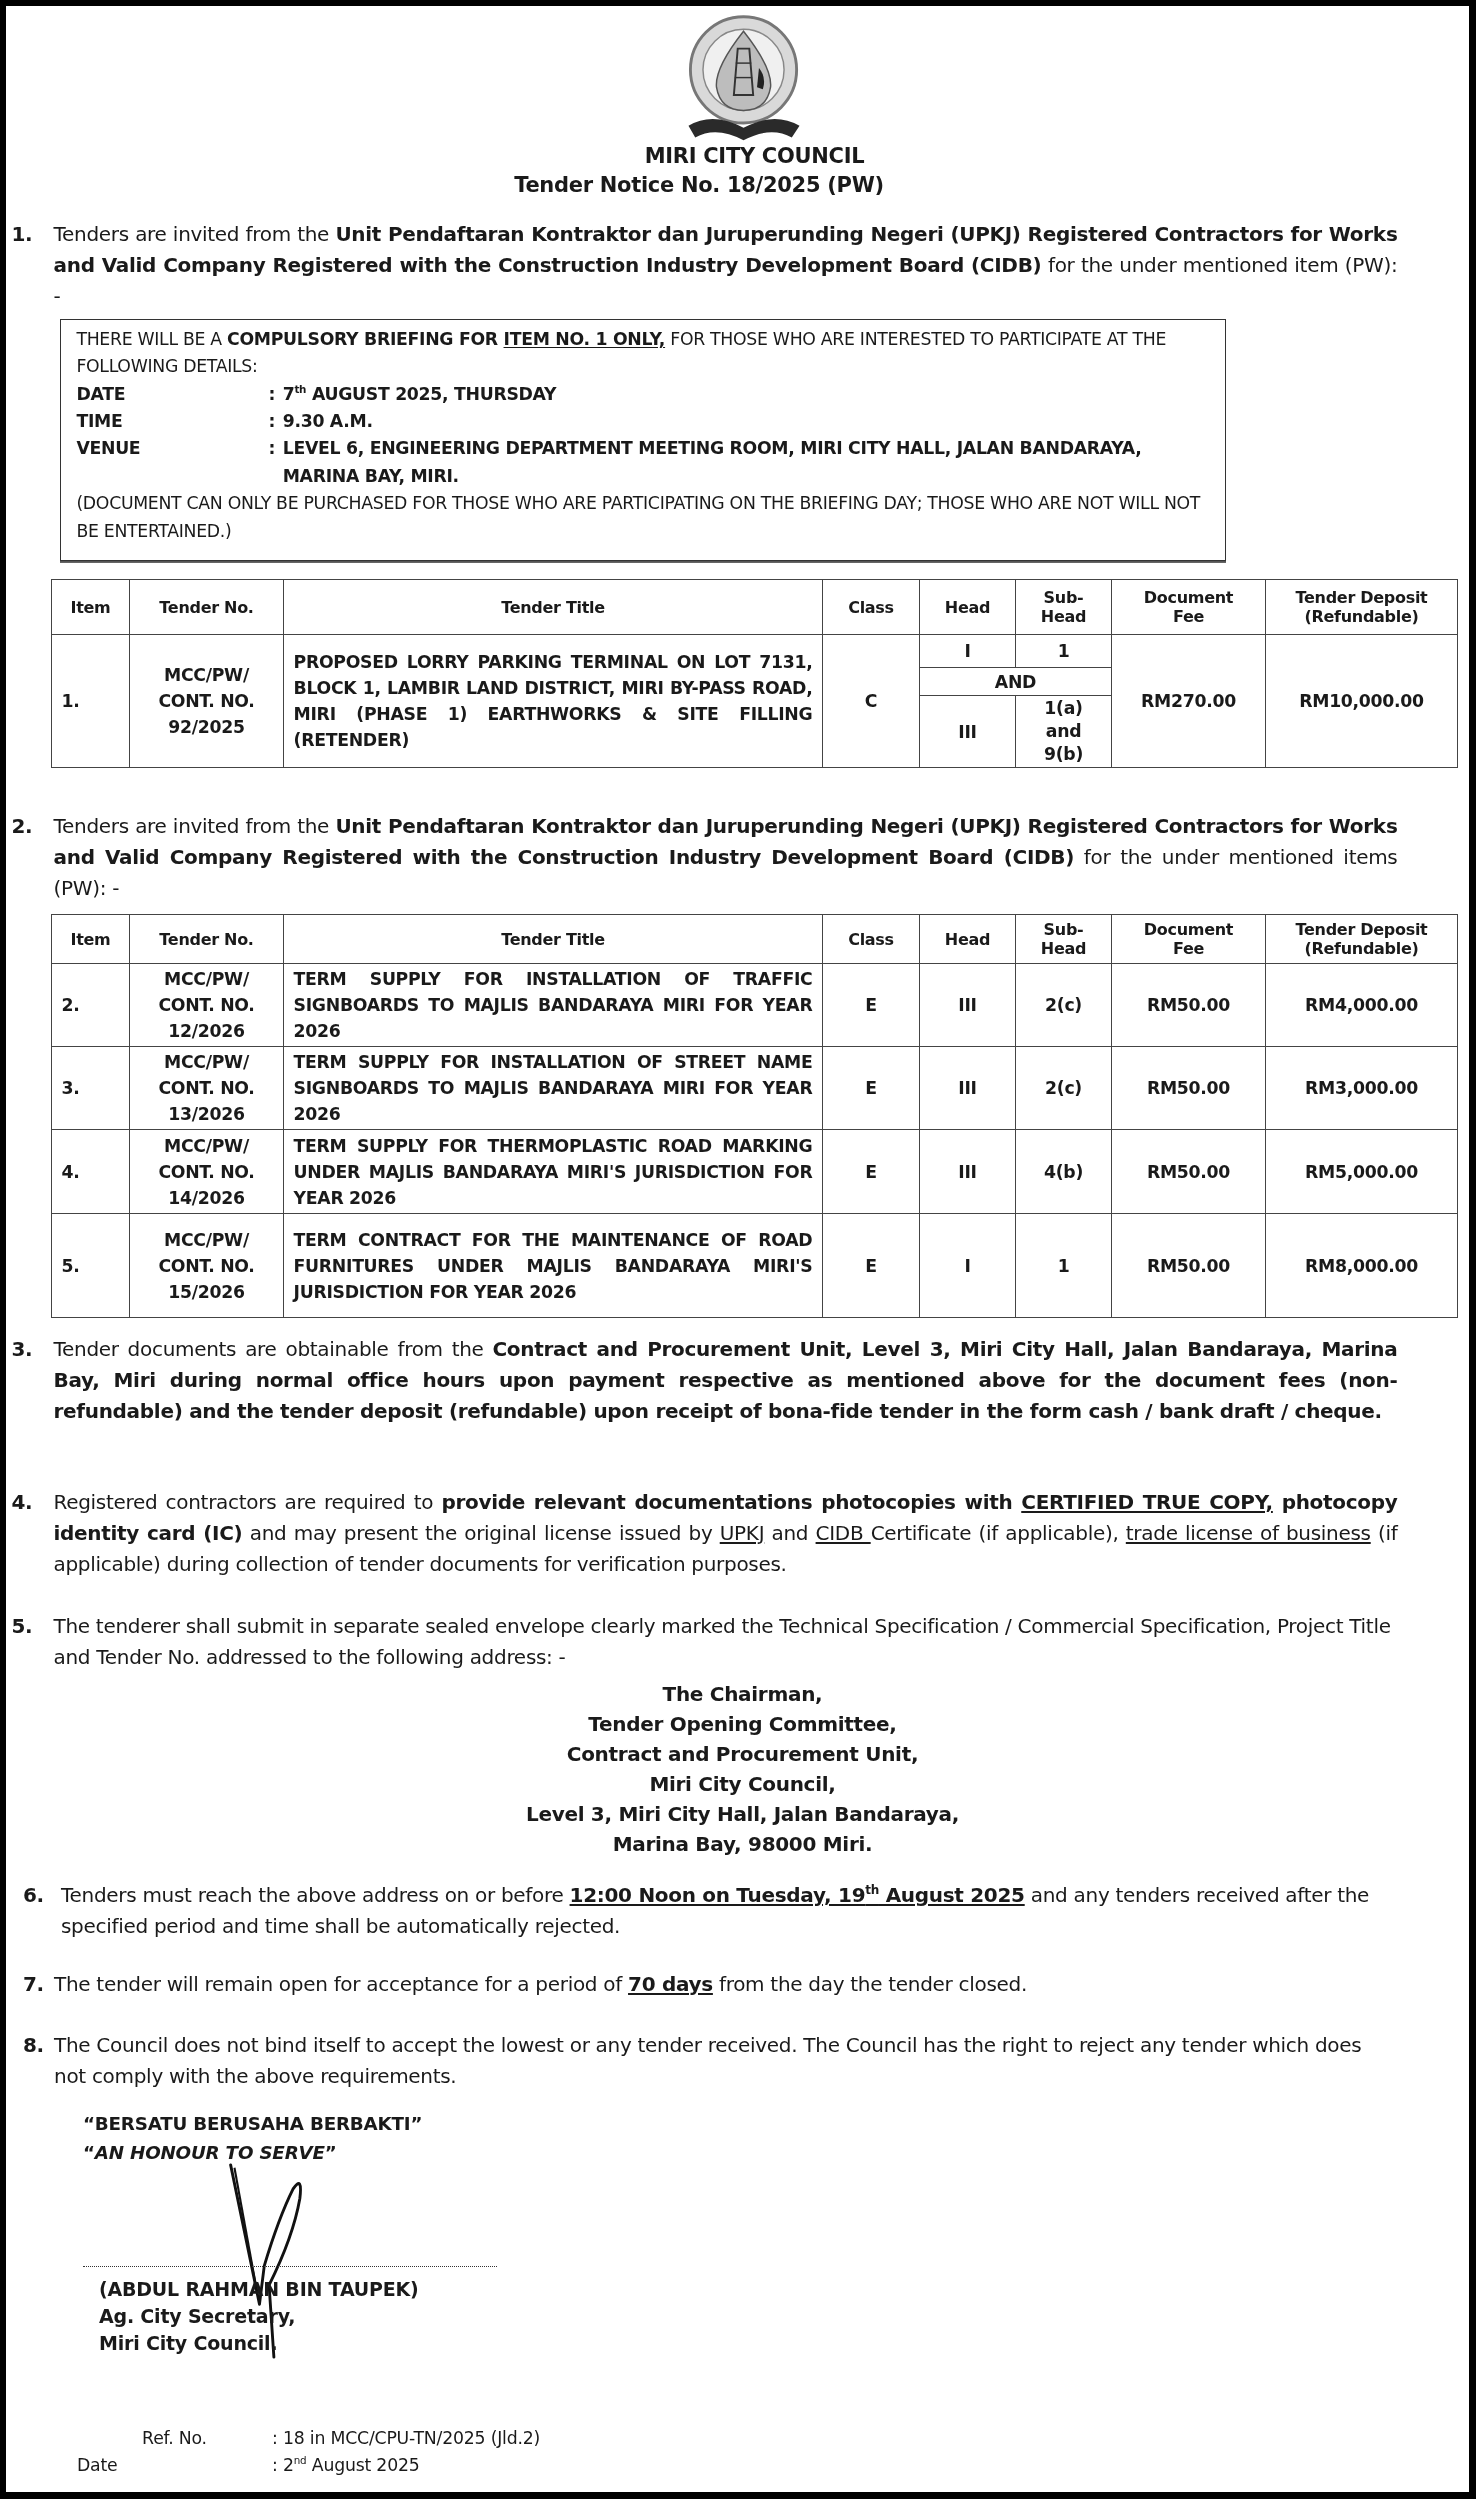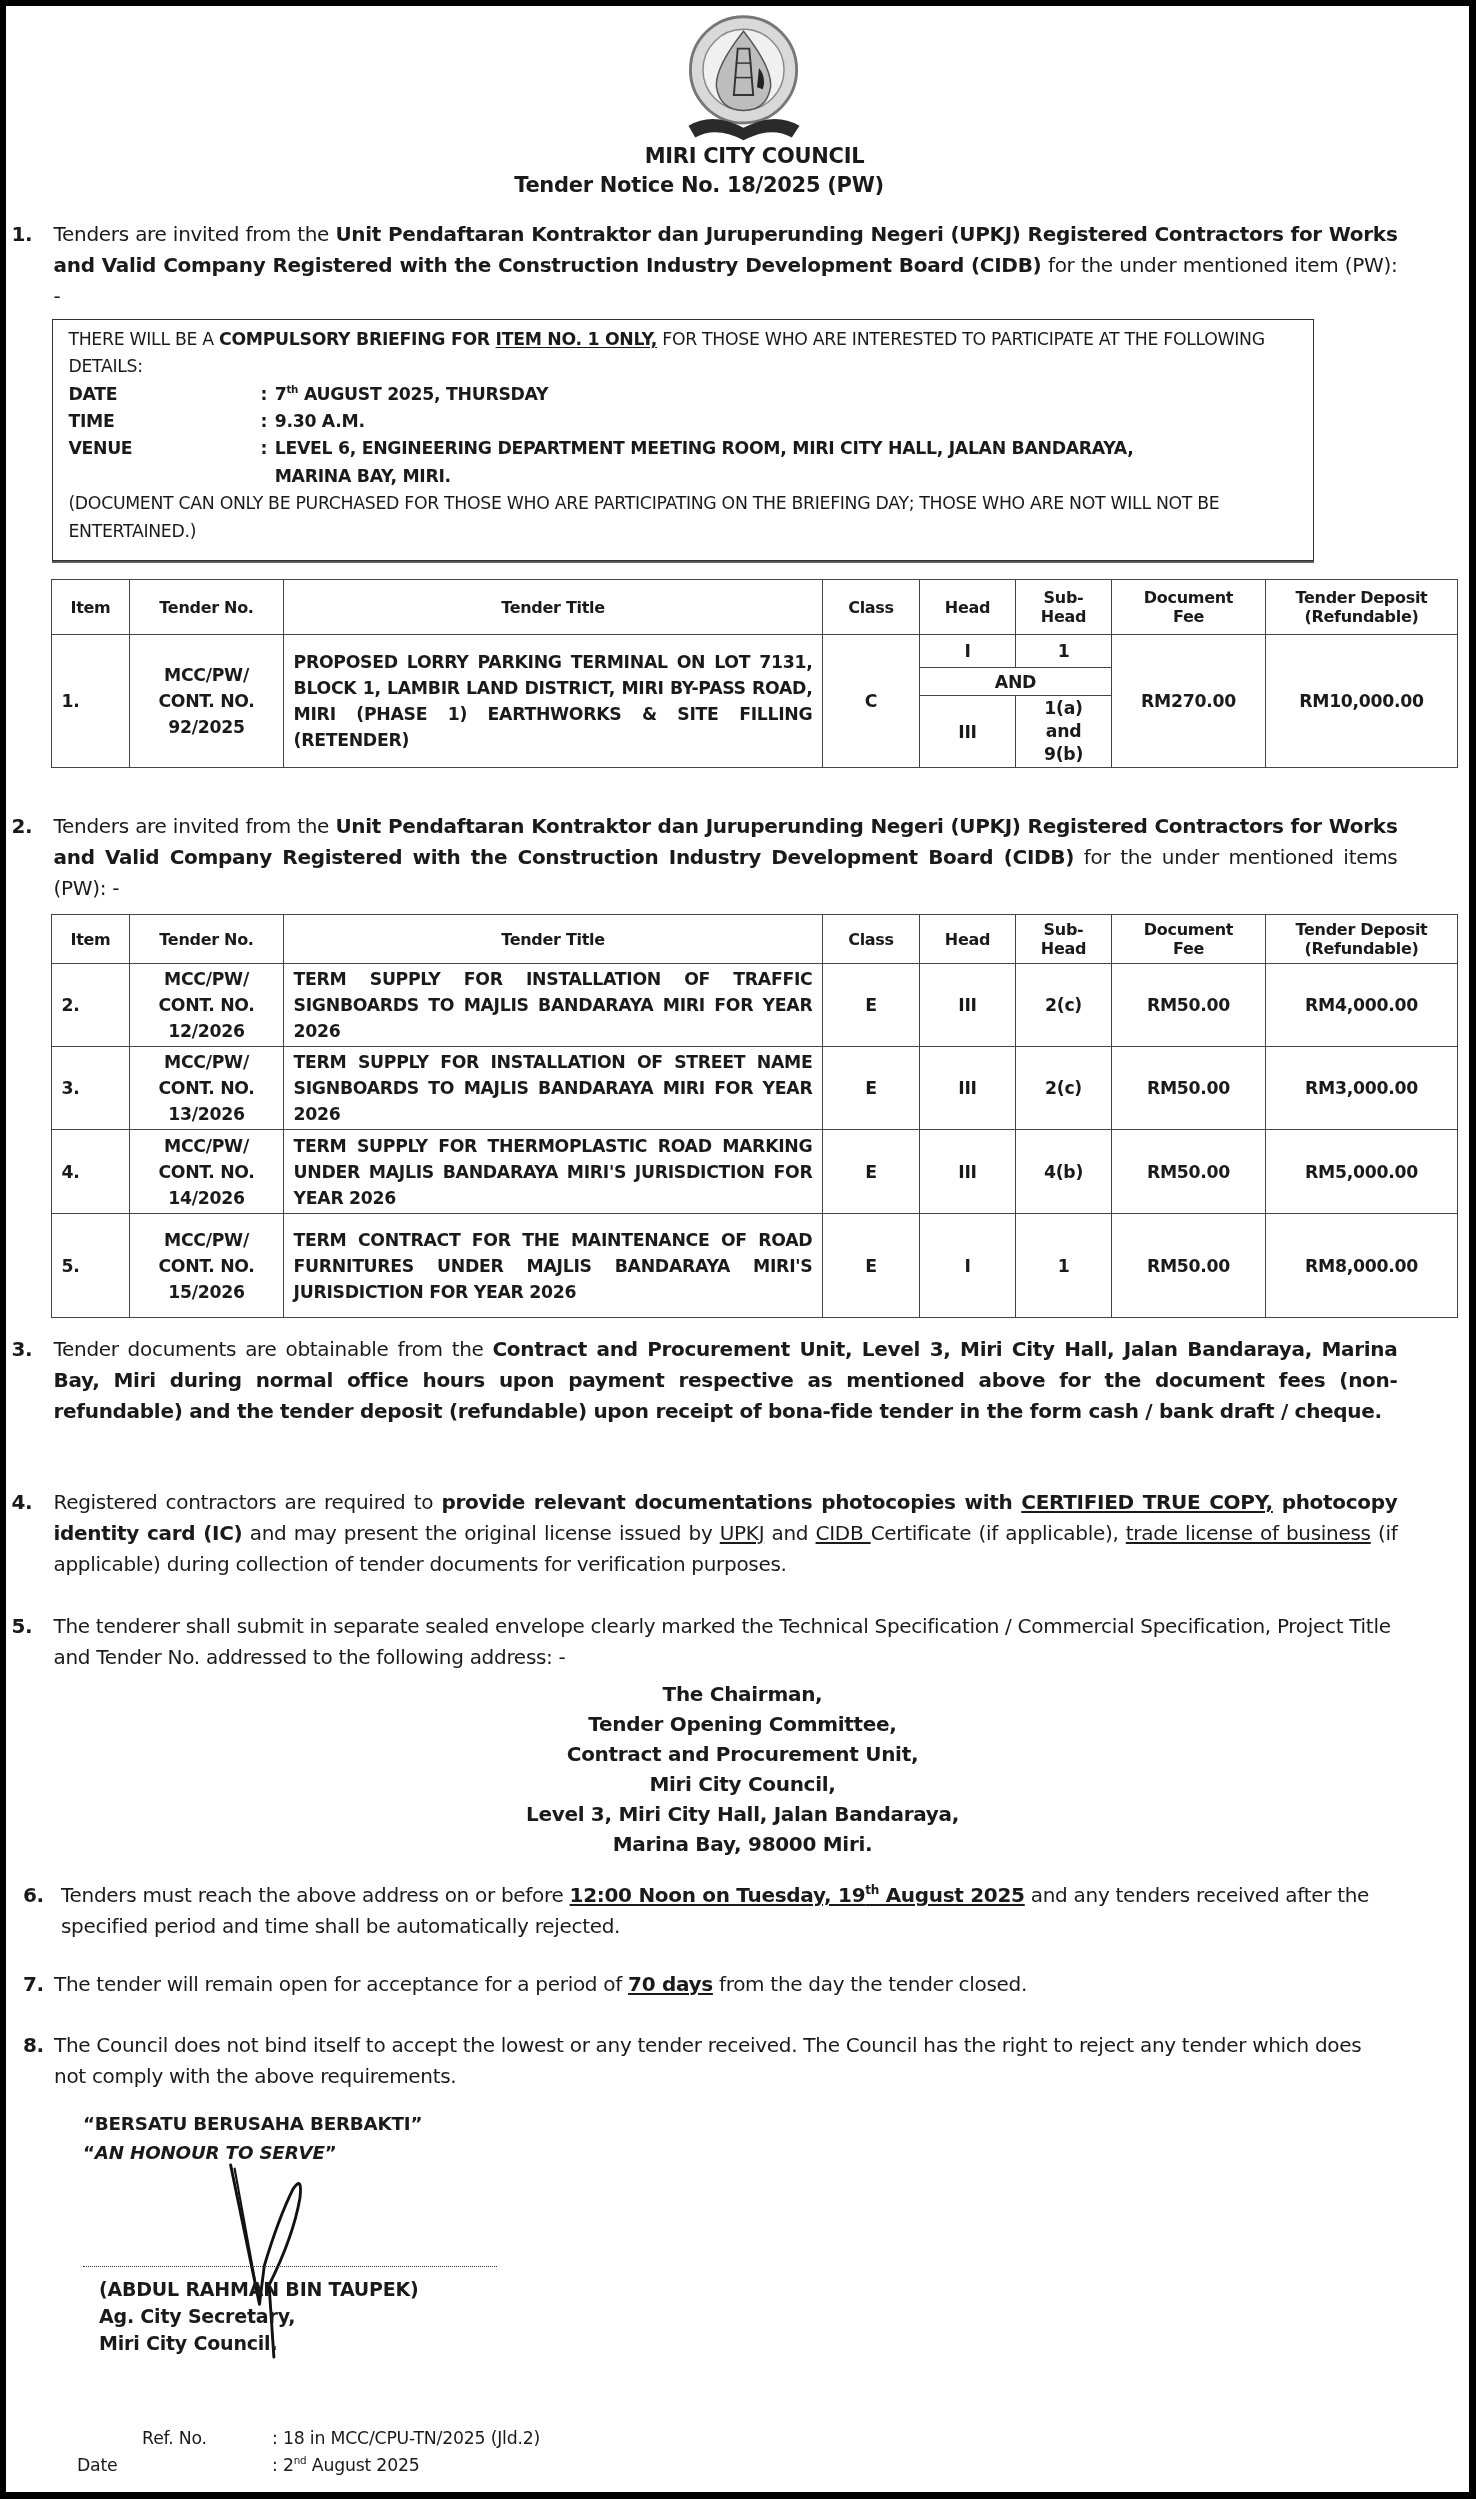--- a/index.html
+++ b/index.html
@@ -18,21 +18,21 @@
   .notice-title { position: absolute; left: 0; width: 1398px; top: 173px; text-align: center; font-size: 21px; font-weight: bold; letter-spacing: -0.3px; }
 
   
   .para { position: absolute; left: 11.5px; width: 1386px; font-size: 20px; line-height: 31px; letter-spacing: -0.3px; }
   .para .num { position: absolute; left: 0; top: 0; font-weight: bold; }
   .para .txt { display: block; margin-left: 42px; text-align: justify; }
   .para .txt.left { text-align: left; }
 
   
   .brief {
-    position: absolute; left: 52px; top: 319px; width: 1262px; height: 242px;
+    position: absolute; left: 60px; top: 319px; width: 1166px; height: 242px;
     border: 1.9px solid #333; box-shadow: 0 1.9px 0 #555;
     padding: 5.8px 15.4px; font-size: 17.3px; line-height: 27.4px; letter-spacing: -0.3px;
   }
   .brief-row { display: flex; }
   .brief-row .lbl { width: 192px; font-weight: bold; }
   .brief-row .val { font-weight: bold; }
   .brief-row .colon { font-weight: bold; margin-right: 7.7px; }
   sup { font-size: 0.6em; vertical-align: super; line-height: 0; }
 
   

